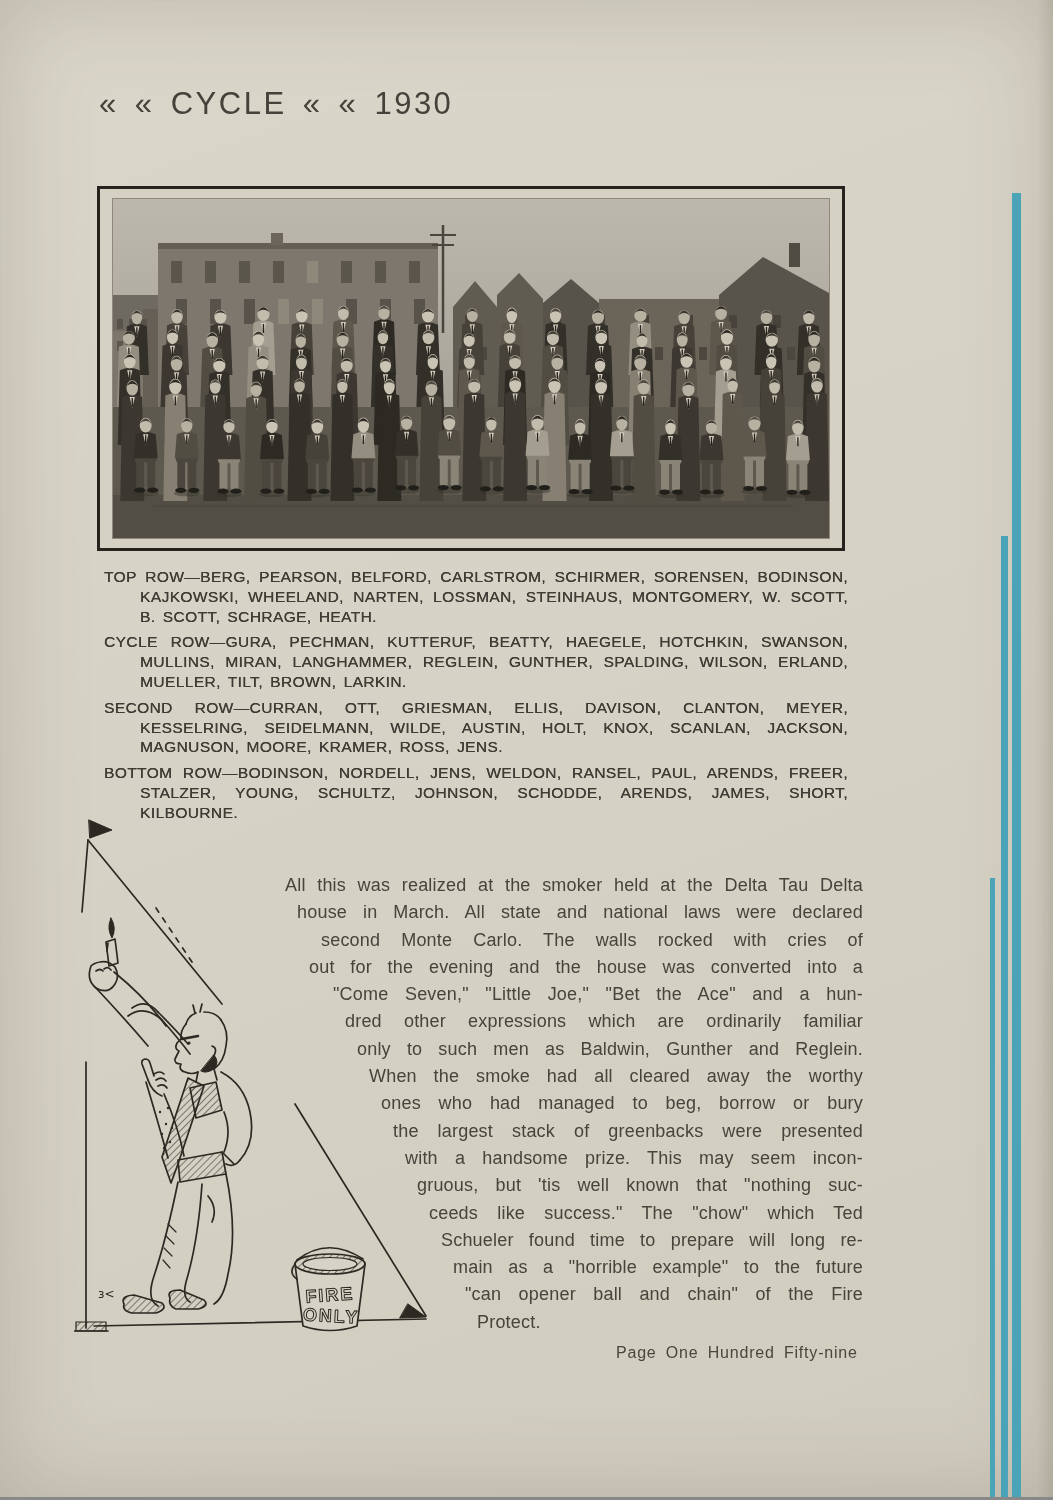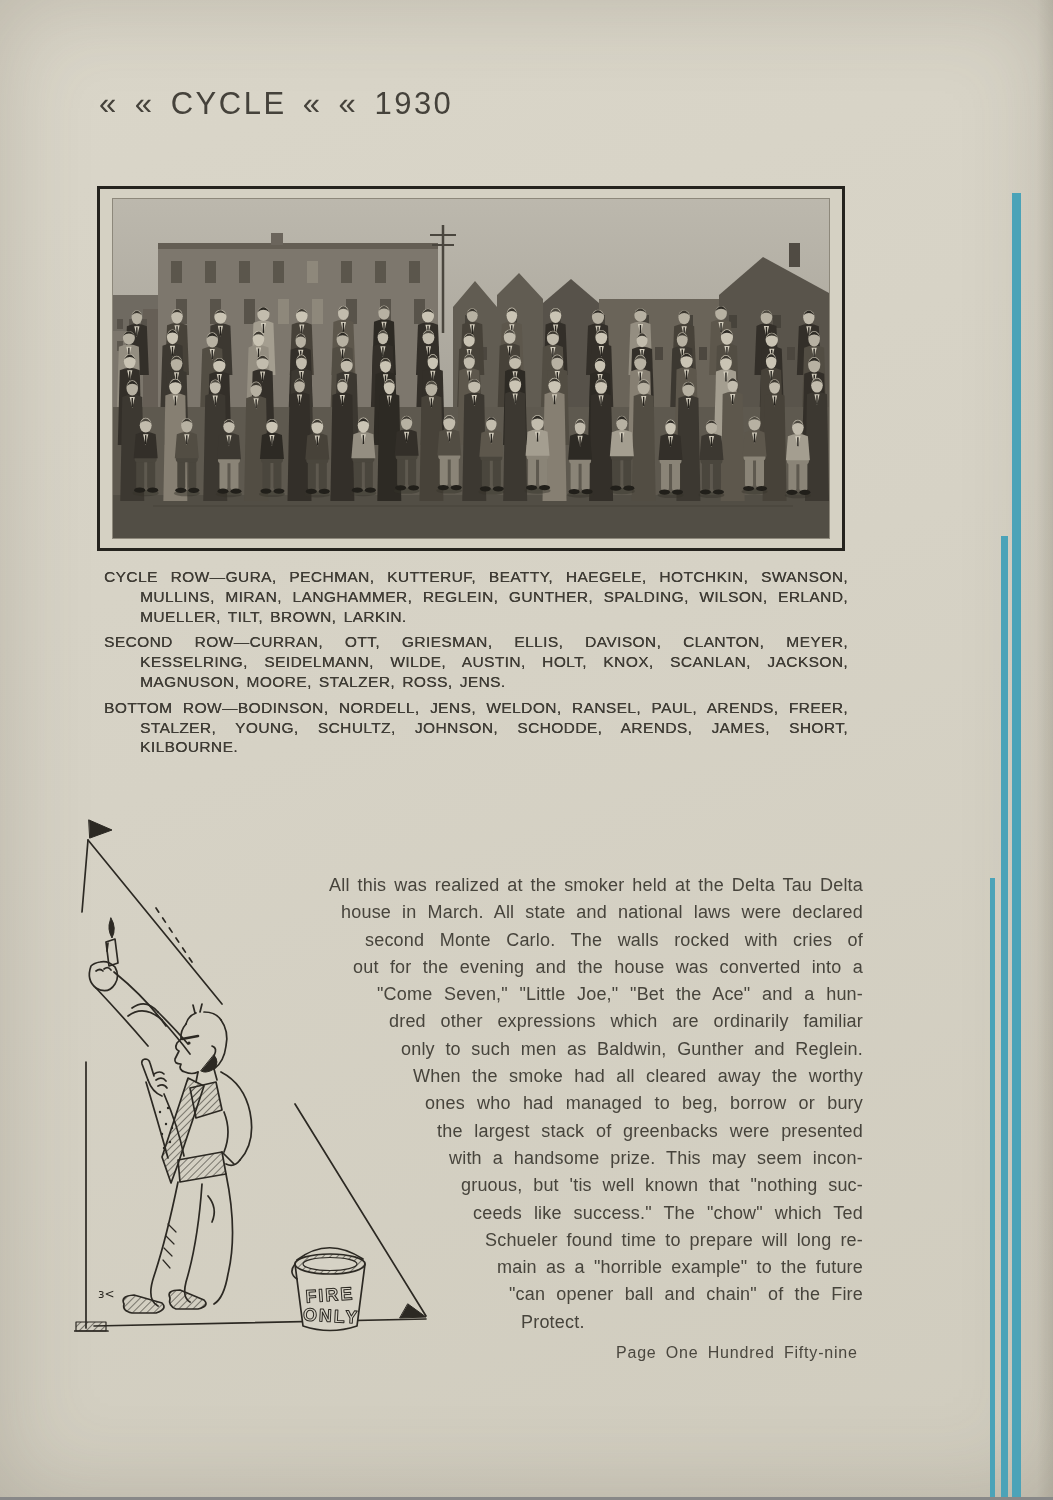--- a/index.html
+++ b/index.html
@@ -31,21 +31,21 @@
   .caption{
     margin:0 0 6px 0; text-indent:-36px; padding-left:36px;
     text-align:justify; font-size:15.5px; line-height:19.8px;
     letter-spacing:.4px; word-spacing:2.5px; color:#3f3c35;
     text-shadow:.2px 0 0 currentColor;
   }
   .illustration{position:absolute; left:74px; top:812px; width:396px; height:528px;}
   .body-text{position:absolute; left:285px; top:872px; width:578px;}
   .body-line{
     font-size:18px; line-height:27.3px; letter-spacing:.2px; color:#47443c;
-    text-align:justify; text-align-last:justify; white-space:normal;margin-left:44px;
+    text-align:justify; text-align-last:justify; white-space:normal;
   }
   .body-line:last-child{text-align-last:left;}
   .page-number{
     position:absolute; left:616px; top:1344px;
     font-size:16px; letter-spacing:.8px; word-spacing:4px; color:#4a473f;text-align:right;
   }
   .bar{position:absolute; background:var(--accent);}
   .bar-long {left:1012px; top:193px; width:9px; height:1307px;}
   .bar-mid  {left:1001px; top:536px; width:7px; height:964px;}
   .bar-short{left:990px;  top:878px; width:5px; height:622px;}
@@ -651,22 +651,23 @@
           <path d="M 682.2877058934363 237.32599735484737 L 687.4877058934363 237.32599735484737 L 684.8877058934363 248.32599735484737 Z" fill="#d3cdbd"></path>
           <line x1="684.8877058934363" y1="238.32599735484737" x2="684.8877058934363" y2="247.32599735484737" stroke="#26231e" stroke-width="1.4"></line>
           <ellipse cx="684.8877058934363" cy="228.32599735484737" rx="5.814101171779494" ry="7.515475797986367" fill="#c2bcad"></ellipse>
           <path d="M 679.2736047216569 226.32599735484737 Q 684.8877058934363 216.61052155686102 690.5018070652158 226.32599735484737 Q 684.8877058934363 221.82599735484737 679.2736047216569 226.32599735484737 Z" fill="#4e4a41"></path>
         </g>
     </svg>
   </div>
 
   <div class="captions">
 
+  <p class="caption"><span>TOP ROW—</span><span>BERG, PEARSON, BELFORD, CARLSTROM, SCHIRMER, SORENSEN, BODINSON, KAJKOWSKI, WHEELAND, NARTEN, LOSSMAN, STEINHAUS, MONTGOMERY, W. SCOTT, B. SCOTT, SCHRAGE, HEATH.</span></p>
       <p class="caption"><span>CYCLE ROW—</span><span>GURA, PECHMAN, KUTTERUF, BEATTY, HAEGELE, HOTCHKIN, SWANSON, MULLINS, MIRAN, LANGHAMMER, REGLEIN, GUNTHER, SPALDING, WILSON, ERLAND, MUELLER, TILT, BROWN, LARKIN.</span></p>
-      <p class="caption"><span>SECOND ROW—</span><span>CURRAN, OTT, GRIESMAN, ELLIS, DAVISON, CLANTON, MEYER, KESSELRING, SEIDELMANN, WILDE, AUSTIN, HOLT, KNOX, SCANLAN, JACKSON, MAGNUSON, MOORE, STALZER, ROSS, JENS.</span></p>
+      <p class="caption"><span>SECOND ROW—</span><span>CURRAN, OTT, GRIESMAN, ELLIS, DAVISON, CLANTON, MEYER, KESSELRING, SEIDELMANN, WILDE, AUSTIN, HOLT, KNOX, SCANLAN, JACKSON, MAGNUSON, MOORE, KRAMER, ROSS, JENS.</span></p>
       <p class="caption"><span>BOTTOM ROW—</span><span>BODINSON, NORDELL, JENS, WELDON, RANSEL, PAUL, ARENDS, FREER, STALZER, YOUNG, SCHULTZ, JOHNSON, SCHODDE, ARENDS, JAMES, SHORT, KILBOURNE.</span></p>
     </div>
 
   <div class="illustration">
     <svg width="396" height="528" viewBox="0 0 396 528">
       <defs>
         <pattern id="hatch" width="5" height="5" patternUnits="userSpaceOnUse" patternTransform="rotate(45)">
           <line x1="0" y1="0" x2="0" y2="5" stroke="#2c2923" stroke-width="1.1"></line>
         </pattern>
       </defs>

